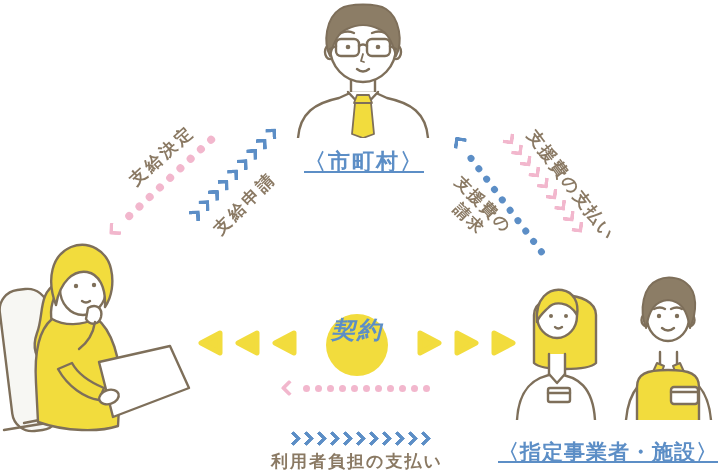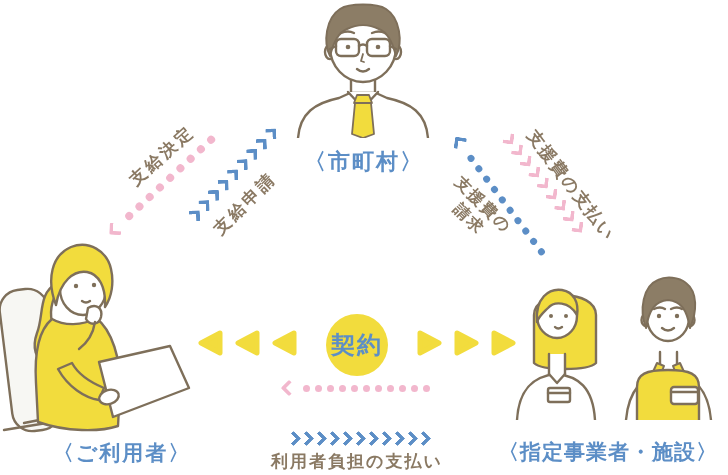--- a/index.html
+++ b/index.html
@@ -6,21 +6,21 @@
   html,body { background:#fff; }
   #canvas{
     position:relative; width:728px; height:475px; overflow:hidden;
     background:#fff;
     font-family:"Liberation Sans","DejaVu Sans",sans-serif;
   }
   .abs{ position:absolute; }
   
   .actor-label{
     position:absolute; text-align:center; font-weight:bold;
-    color:var(--blue,#5C8EC6); letter-spacing:2px; white-space:nowrap;
+    color:var(--blue,#5C8EC6); letter-spacing:2px; white-space:nowrap;text-decoration:underline;
   }
   .arrow-label{
     position:absolute; text-align:center; font-weight:bold;
     color:var(--brown,#8A7963); font-size:17px; letter-spacing:3px;
     transform-origin:center; white-space:nowrap; line-height:1.25;
   }
   .wrap2{ white-space:normal; word-break:break-all; letter-spacing:2px; font-size:16px; }
   
   .shape-row{
     position:absolute; display:flex; align-items:center; justify-content:center;
@@ -39,22 +39,23 @@
     border-radius:2px; transform:rotate(-135deg); flex:none; margin-right:3px;
   }
   .tri{ flex:none; display:block; }
   
   #contract-row{
     position:absolute; left:211px; top:314px; width:292px; height:62px;
     display:flex; align-items:center; justify-content:center; gap:10px;
   }
   #contract-circle{
     width:62px; height:62px; border-radius:50%; background:var(--yellow,#F2DC3D);
-    display:flex; align-items:center; justify-content:center; flex:none;
+    display:flex; align-items:flex-start; justify-content:center; flex:none;
     margin:0 19px;
+    font-style:italic;
   }
   #contract-circle span{
     font-size:24px; font-weight:bold; color:var(--blue,#5C8EC6); letter-spacing:2px;
   }
 </style>
 </head>
 <body>
 
 <div id="canvas">
 
@@ -94,21 +95,20 @@
       <circle cx="94" cy="54" r="2.2" fill="#7E6F5A" stroke="none"></circle>
       <path d="M82,70 Q86,73 90,70"></path>
       <path d="M56,74 C46,48 52,24 71,16 C89,9 107,20 111,38 C114,51 112,66 105,76 C106,56 99,43 87,41 C74,39 60,50 56,74 Z" fill="#F2DC3D"></path>
       <path d="M88,77 C96,72 103,77 101,86 C99,94 90,95 86,88 Z" fill="#FFFFFF"></path>
       <path d="M95,91 C93,104 87,112 79,118"></path>
       <polygon points="99,131 170,115 189,157 113,186" fill="#FFFFFF"></polygon>
       <path d="M58,138 C68,156 85,167 99,169 L104,157 C92,152 79,145 72,132 Z" fill="#F2DC3D"></path>
       <ellipse cx="109" cy="166" rx="10" ry="7" transform="rotate(-18 109 166)" fill="#FFFFFF"></ellipse>
     </g>
   </svg>
-  <div class="actor-label" style="left:22px;top:439px;width:200px;font-size:21px;">〈ご利用者〉</div>
 
   <svg class="abs" style="left:505px;top:270px;" width="212" height="150" viewBox="0 0 212 150">
     <g fill="none" stroke="#7E6F5A" stroke-width="2.4" stroke-linecap="round" stroke-linejoin="round">
       <path d="M29,93 L29,45 C29,19 91,19 91,45 L91,93 C83,101 37,101 29,93 Z" fill="#F2DC3D"></path>
       <path d="M12,150 C14,117 30,106 51,104 C73,106 88,117 90,150" fill="#FFFFFF"></path>
       <rect x="44" y="84" width="16" height="22" fill="#FFFFFF" stroke="none"></rect>
       <path d="M44,84 L44,104 M60,84 L60,104"></path>
       <path d="M44,104 L52,113 L60,104" fill="#FFFFFF"></path>
       <ellipse cx="52" cy="46" rx="20" ry="22" fill="#FFFFFF"></ellipse>
       <path d="M32,52 C30,28 44,18 57,20 C69,22 74,33 72,45 C64,31 49,31 43,38 C38,43 34,46 32,52 Z" fill="#F2DC3D"></path>

